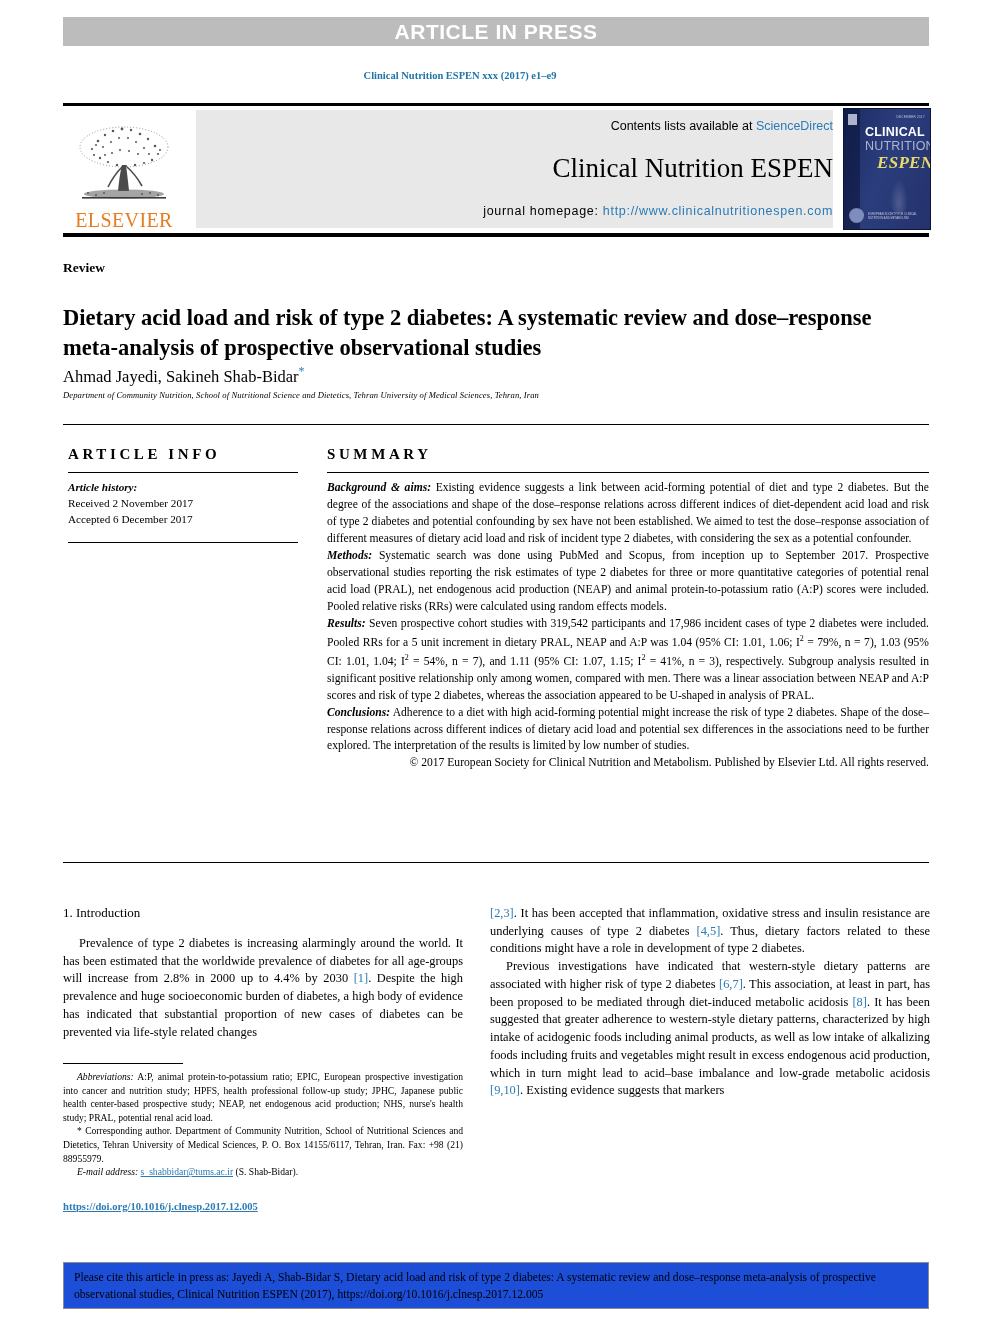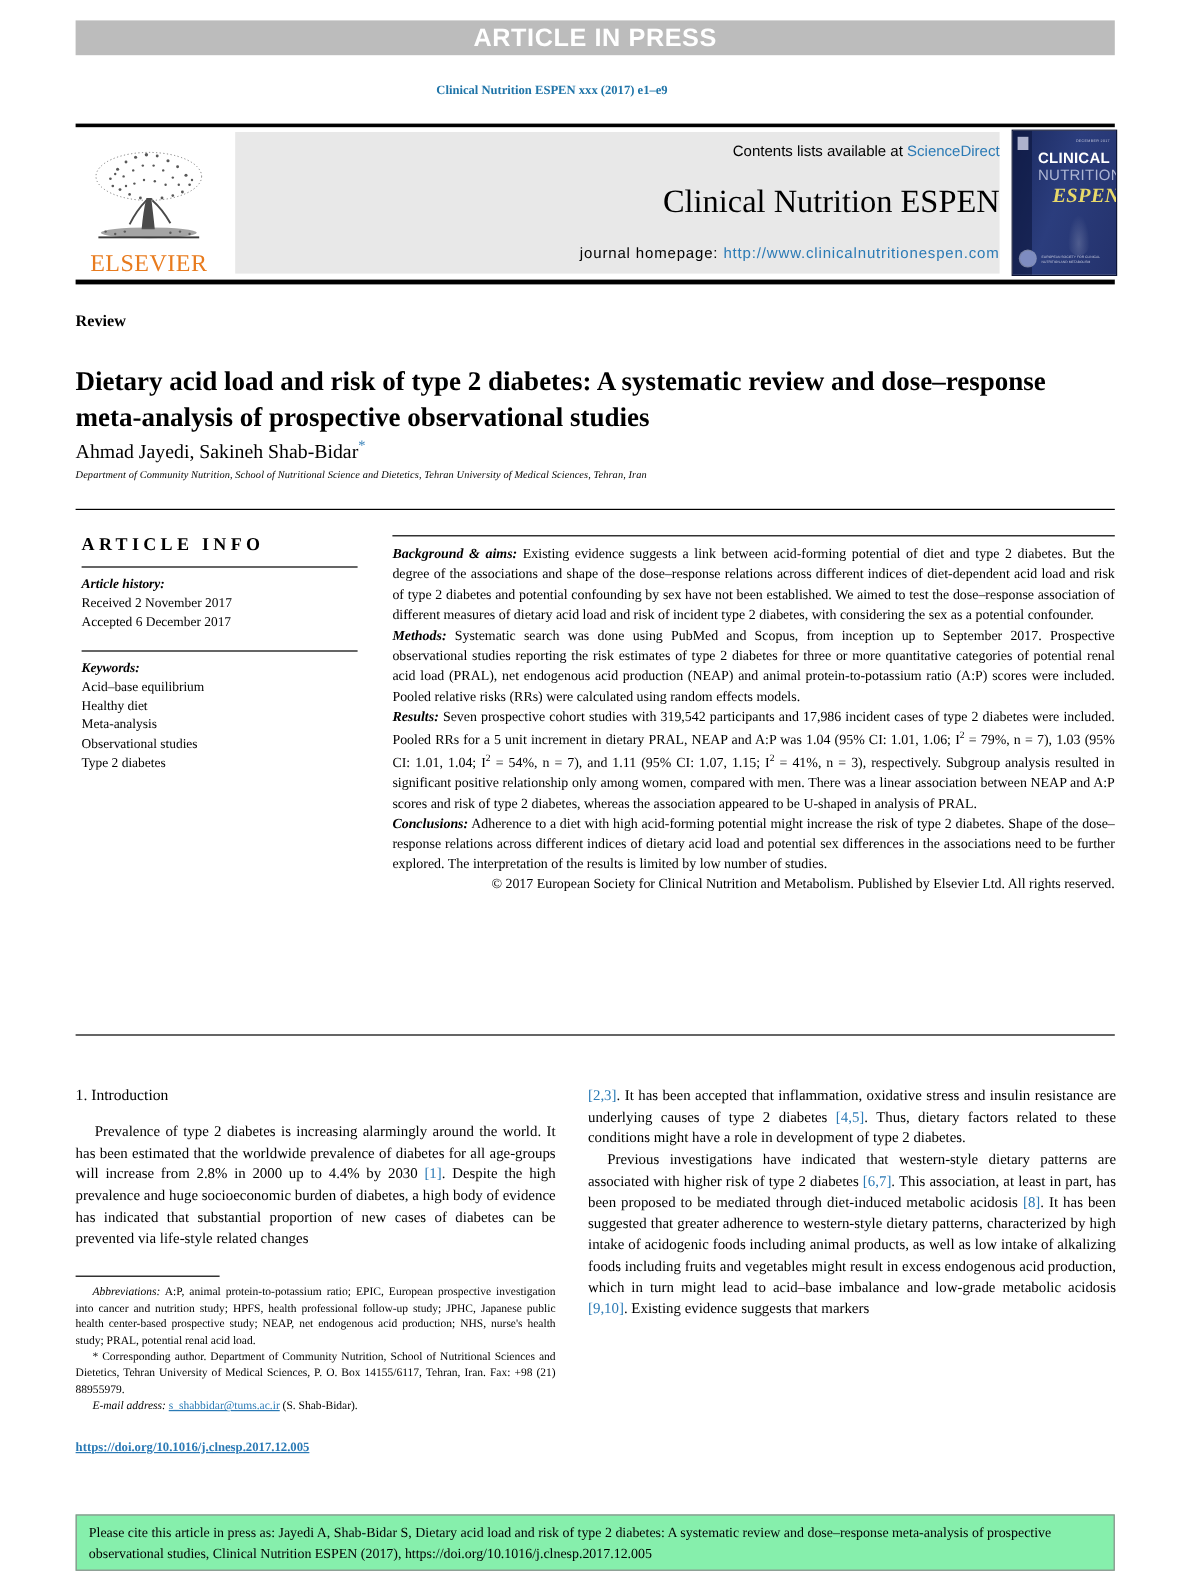--- a/index.html
+++ b/index.html
@@ -343,21 +343,21 @@
   }
   .doi-block .issn { font-weight: bold; display: block; }
 
   
   .cite-box {
     position: absolute;
     left: 63px;
     top: 1262px;
     width: 866px;
     height: 47px;
-    background: #86efac;
+    background: #1d4ed8;
     border: 1px solid #8c8c8c;
     box-sizing: border-box;
     padding: 7px 10px 0 10px;
     font-family: "Liberation Serif", serif;
     font-size: 11.6px;
     line-height: 1.45;
   }
 </style>
 </head>
 <body>
@@ -464,31 +464,24 @@
   <div class="col-info">
     <div class="sec-head">ARTICLE INFO</div>
     <div class="hairline"></div>
     <div class="info-block">
       <div class="ital">Article history:</div>
       <div>Received 2 November 2017</div>
       <div>Accepted 6 December 2017</div>
     </div>
     <div class="info-gap"></div>
     <div class="hairline"></div>
-    <div class="info-block">
-      <div class="ital">Keywords:</div>
-      <div>Acid–base equilibrium</div>
-      <div>Healthy diet</div>
-      <div>Meta-analysis</div>
-      <div>Observational studies</div>
-      <div>Type 2 diabetes</div>
-    </div>
   </div>
 
   <div class="col-summary">
+    <div class="sec-head">SUMMARY</div>
     <div class="hairline"></div>
     <div class="summary-body">
       <p><span class="lead">Background &amp; aims:</span><span> Existing evidence suggests a link between acid-forming potential of diet and type 2 diabetes. But the degree of the associations and shape of the dose–response relations across different indices of diet-dependent acid load and risk of type 2 diabetes and potential confounding by sex have not been established. We aimed to test the dose–response association of different measures of dietary acid load and risk of incident type 2 diabetes, with considering the sex as a potential confounder.</span></p>
       <p><span class="lead">Methods:</span><span> Systematic search was done using PubMed and Scopus, from inception up to September 2017. Prospective observational studies reporting the risk estimates of type 2 diabetes for three or more quantitative categories of potential renal acid load (PRAL), net endogenous acid production (NEAP) and animal protein-to-potassium ratio (A:P) scores were included. Pooled relative risks (RRs) were calculated using random effects models.</span></p>
       <p><span class="lead">Results:</span><span> Seven prospective cohort studies with 319,542 participants and 17,986 incident cases of type 2 diabetes were included. Pooled RRs for a 5 unit increment in dietary PRAL, NEAP and A:P was 1.04 (95% CI: 1.01, 1.06; I</span><sup>2</sup><span> = 79%, n = 7), 1.03 (95% CI: 1.01, 1.04; I</span><sup>2</sup><span> = 54%, n = 7), and 1.11 (95% CI: 1.07, 1.15; I</span><sup>2</sup><span> = 41%, n = 3), respectively. Subgroup analysis resulted in significant positive relationship only among women, compared with men. There was a linear association between NEAP and A:P scores and risk of type 2 diabetes, whereas the association appeared to be U-shaped in analysis of PRAL.</span></p>
       <p><span class="lead">Conclusions:</span><span> Adherence to a diet with high acid-forming potential might increase the risk of type 2 diabetes. Shape of the dose–response relations across different indices of dietary acid load and potential sex differences in the associations need to be further explored. The interpretation of the results is limited by low number of studies.</span></p>
       <p class="copyright-line" style="text-align:right">© 2017 European Society for Clinical Nutrition and Metabolism. Published by Elsevier Ltd. All rights reserved.</p>
     </div>
   </div>
 

